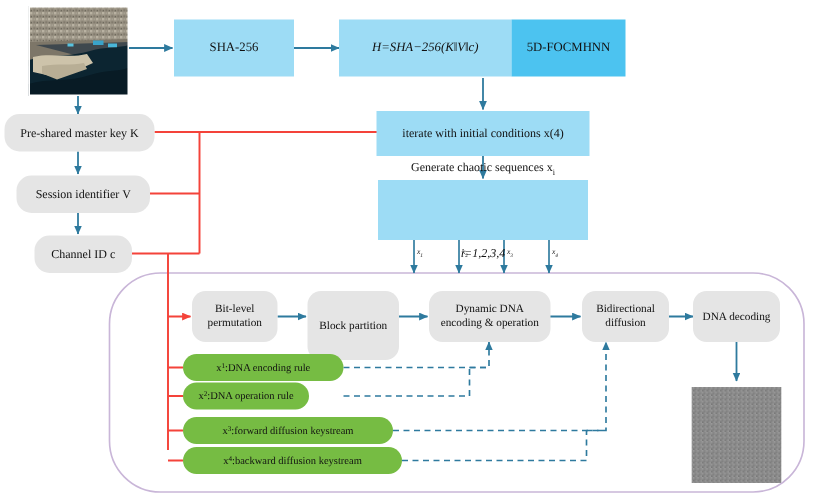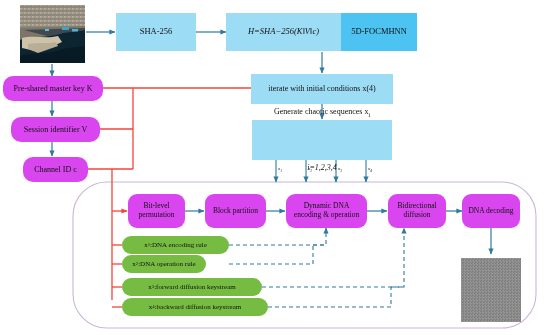--- a/index.html
+++ b/index.html
@@ -14,21 +14,21 @@
   .node{
     position:absolute;
     display:flex;align-items:center;justify-content:center;
     text-align:center;
     box-sizing:border-box;
     line-height:1.15;
     z-index:3;
   }
   .blue{background:#9ddcf5;color:#111;}
   .blue-dark{background:#4cc3f0;color:#111;}
-  .green{background:#d946ef;color:#111;border-radius:9px;}
+  .green{background:#e5e5e5;color:#111;border-radius:9px;}
   .green-pill{background:#76bc43;color:#111;border-radius:999px;}
 
   .thumb{
     position:absolute;z-index:3;
     border:1px solid #ffffff;
     box-sizing:border-box;
     overflow:hidden;
   }
   .cipher{
     position:absolute;z-index:3;
@@ -189,21 +189,21 @@
   <div class="seq-label" style="left:278px;top:166px;">x<sub>1</sub></div>
   <div class="seq-label" style="left:308px;top:166px;">x<sub>2</sub></div>
   <div class="seq-label" style="left:338px;top:166px;">x<sub>3</sub></div>
   <div class="seq-label" style="left:368px;top:166px;">x<sub>4</sub></div>
 
   <div class="node green" style="left:128px;top:194px;width:57px;height:34px;font-size:7.5px;flex-direction:column;">
     <span>Bit-level</span>
     <span>permutation</span>
   </div>
 
-  <div class="node green" style="left:205px;top:194px;width:61px;height:34px;font-size:7.5px;">Block partition</div>
+  <div class="node green" style="left:205px;top:194px;width:61px;height:46px;font-size:7.5px;">Block partition</div>
 
   <div class="node green" style="left:286px;top:194px;width:81px;height:34px;font-size:7.5px;flex-direction:column;">
     <span>Dynamic DNA</span>
     <span>encoding &amp; operation</span>
   </div>
 
   <div class="node green" style="left:388px;top:194px;width:58px;height:34px;font-size:7.5px;flex-direction:column;">
     <span>Bidirectional</span>
     <span>diffusion</span>
   </div>

